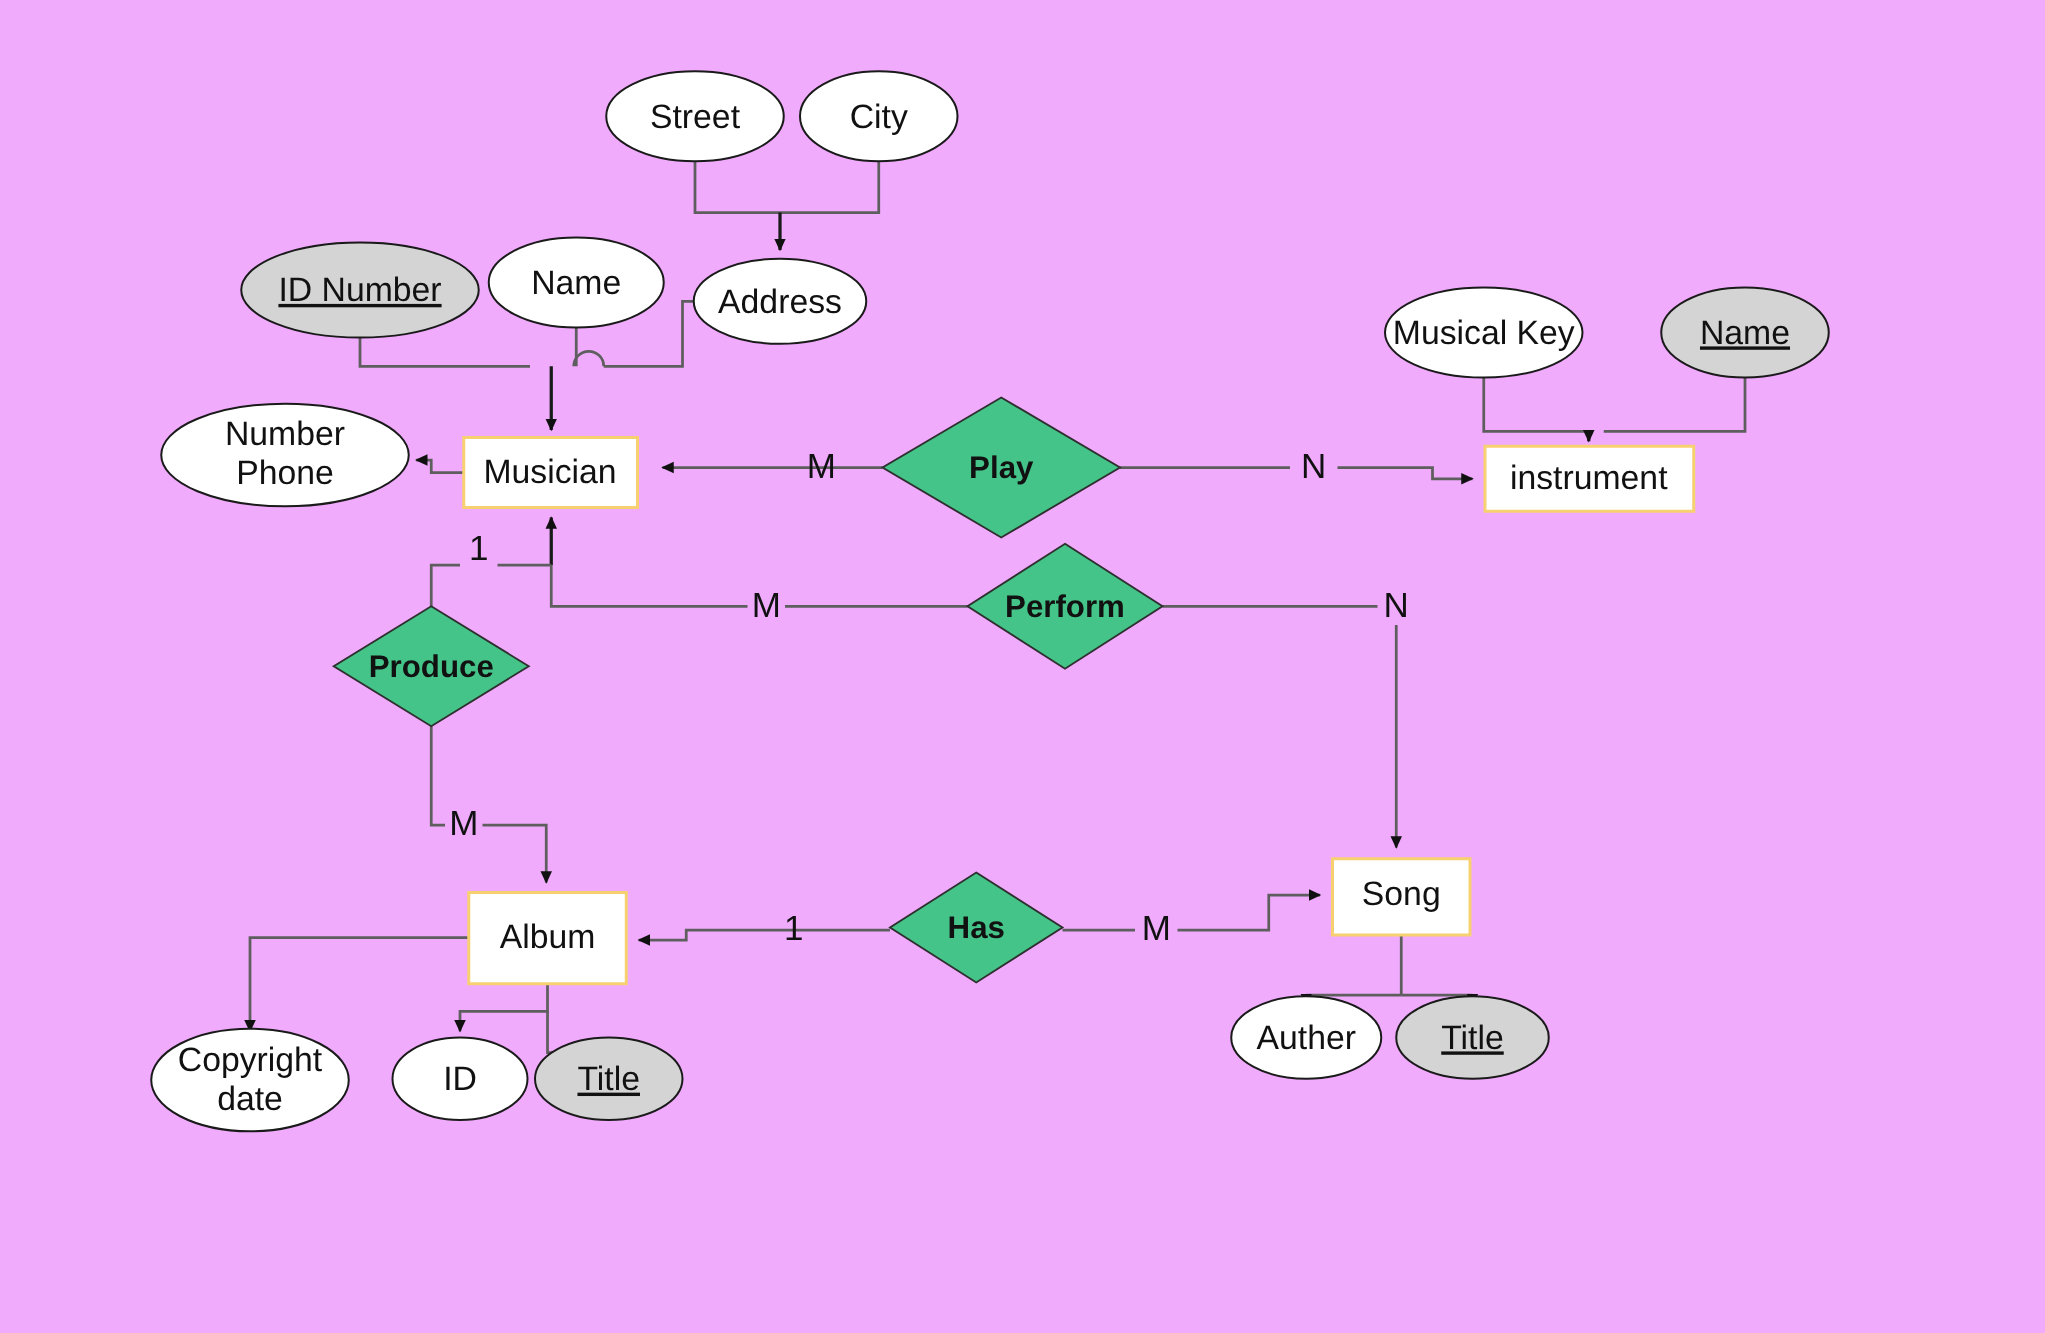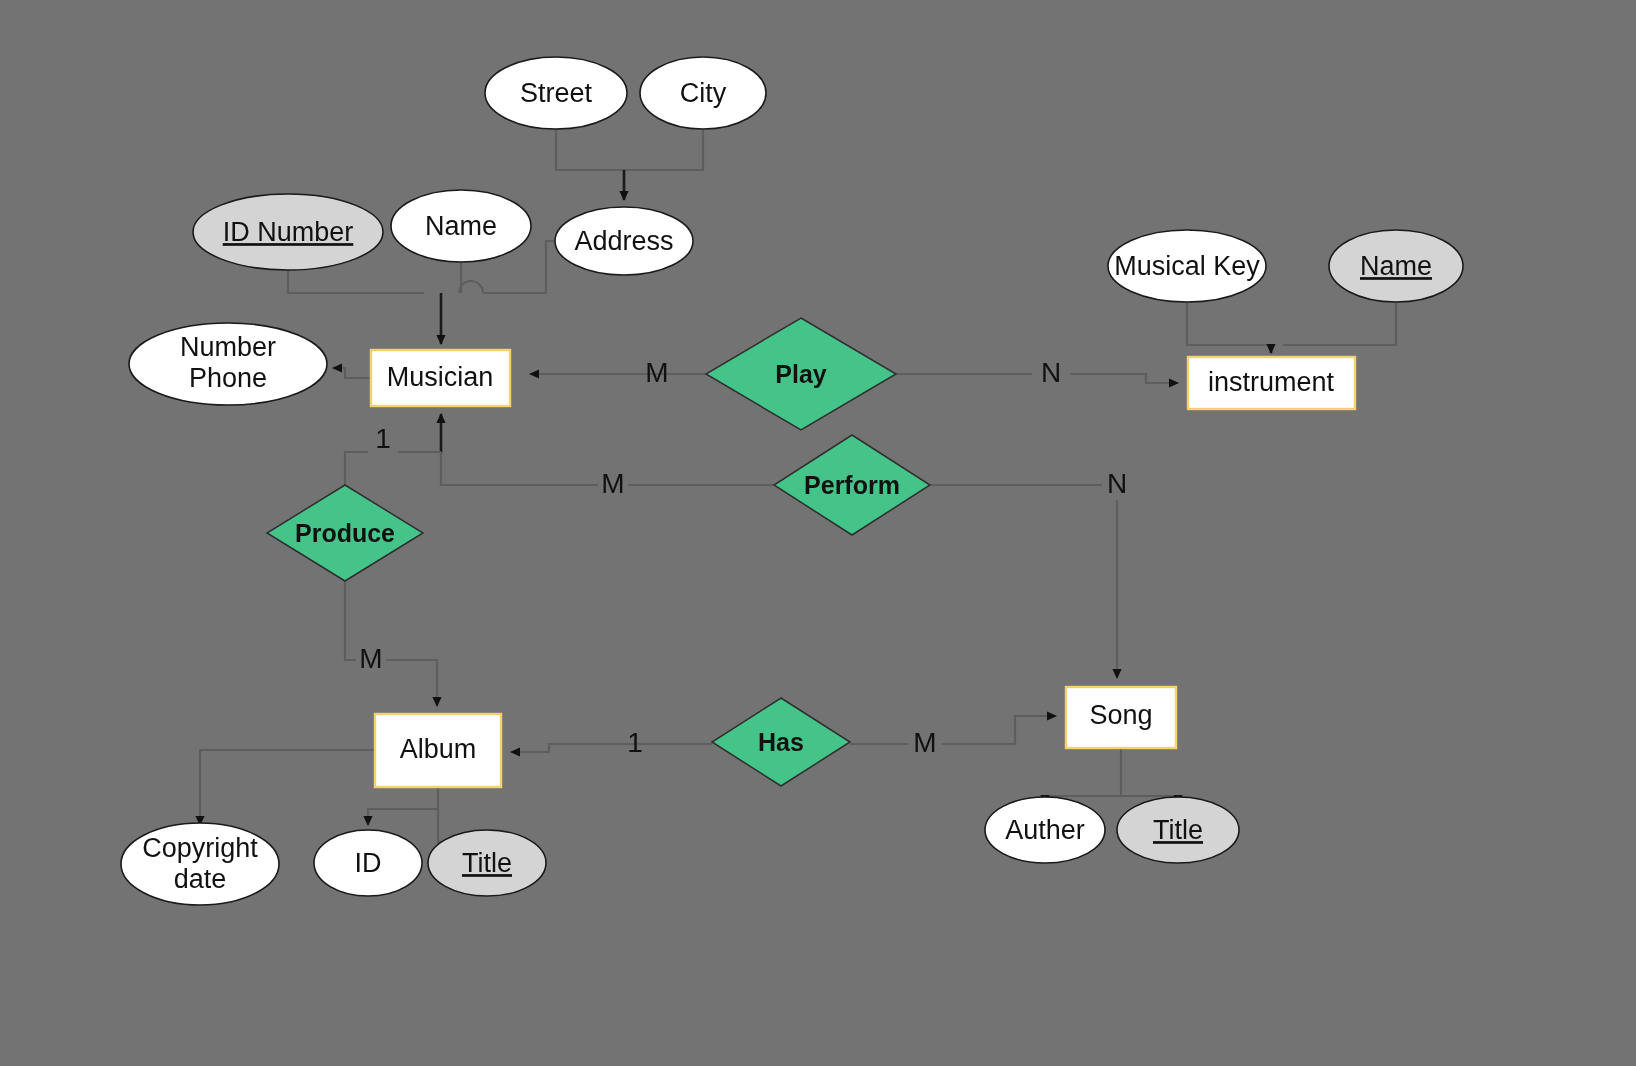--- a/index.html
+++ b/index.html
@@ -11,21 +11,21 @@
   body {
     width: 1636px;
     height: 1066px;
     overflow: hidden;
     font-family: "Liberation Sans", sans-serif;
   }
   #canvas {
     position: relative;
     width: 1636px;
     height: 1066px;
-    background: #737373;
+    background: #f0abfc;
   }
   svg#diagram {
     position: absolute;
     top: 0;
     left: 0;
     width: 1636px;
     height: 1066px;
   }
   .ellipse-shape {
     fill: #ffffff;

